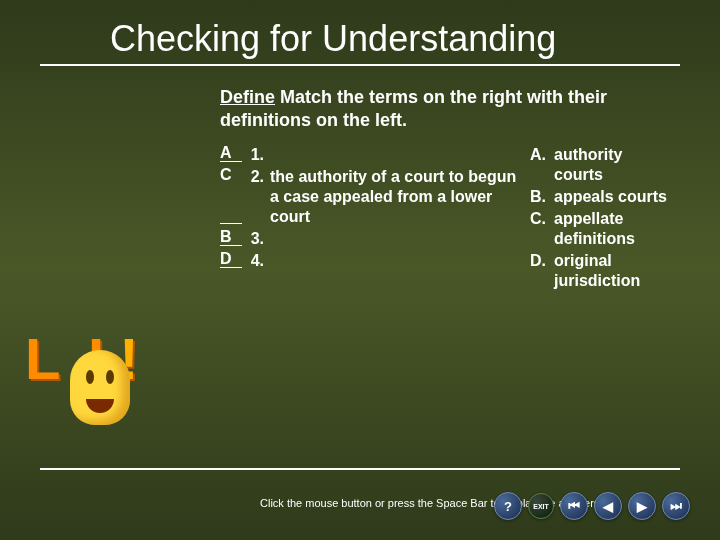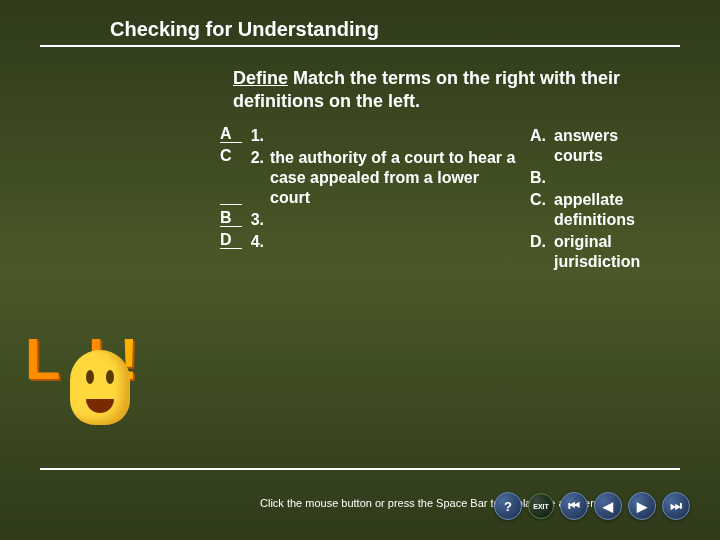--- a/index.html
+++ b/index.html
@@ -4,32 +4,31 @@
 <style>
   * { margin: 0; padding: 0; box-sizing: border-box; }
   body {
     width: 720px; height: 540px;
     background: linear-gradient(to bottom, #2e3a1a 0%, #4a5828 50%, #2e3a1a 100%);
     font-family: Arial, sans-serif;
     overflow: hidden;
     position: relative;
   }
   .title {
-    font-size: 20px; font-weight: bold; color: #fff;
+    font-size: 36px; font-weight: normal; color: #fff;
     text-align: left; padding: 18px 0 4px 110px;
   }
   .hr-top, .hr-bottom {
     border: 0; border-top: 2px solid #fff;
     margin: 0 40px;
   }
   .instructions {
     color: #fff; font-size: 18px; font-weight: bold;
     padding: 20px 76px 10px 220px;
     line-height: 1.25;
-    margin-left: 13px;
   }
   .define-label { text-decoration: underline; }
   .content {
     display: flex; padding: 4px 40px 0 220px;
     color: #fff; font-size: 16px; font-weight: bold;
   }
   .left-col { width: 300px; }
   .right-col { width: 150px; padding-left: 10px; }
   .item { display: flex; margin-bottom: 2px; line-height: 1.25; }
   .ans-slot {
@@ -112,38 +111,39 @@
 
 <div class="content">
   <div class="left-col">
     <div class="item">
       <div class="ans-slot"><span class="ans-letter">A</span></div>
       <div class="num">1.</div>
     </div>
     <div class="item">
       <div class="ans-slot"><span class="ans-letter">C</span></div>
       <div class="num">2.</div>
-      <div class="def-text">the authority of a court to hear a case appealed from a lower court</div>
+      <div class="def-text">the authority of a court to begun a case appealed from a lower court</div>
     </div>
     <div class="item">
       <div class="ans-slot"><span class="ans-letter">B</span></div>
       <div class="num">3.</div>
     </div>
     <div class="item">
       <div class="ans-slot"><span class="ans-letter">D</span></div>
       <div class="num">4.</div>
     </div>
   </div>
   <div class="right-col">
     <div class="term-row">
       <div class="term-letter">A.</div>
-      <div class="term-text">answers courts</div>
+      <div class="term-text">authority courts</div>
     </div>
     <div class="term-row">
       <div class="term-letter">B.</div>
+      <div class="term-text">appeals courts</div>
     </div>
     <div class="term-row">
       <div class="term-letter">C.</div>
       <div class="term-text">appellate definitions</div>
     </div>
     <div class="term-row">
       <div class="term-letter">D.</div>
       <div class="term-text">original jurisdiction</div>
     </div>
   </div>

